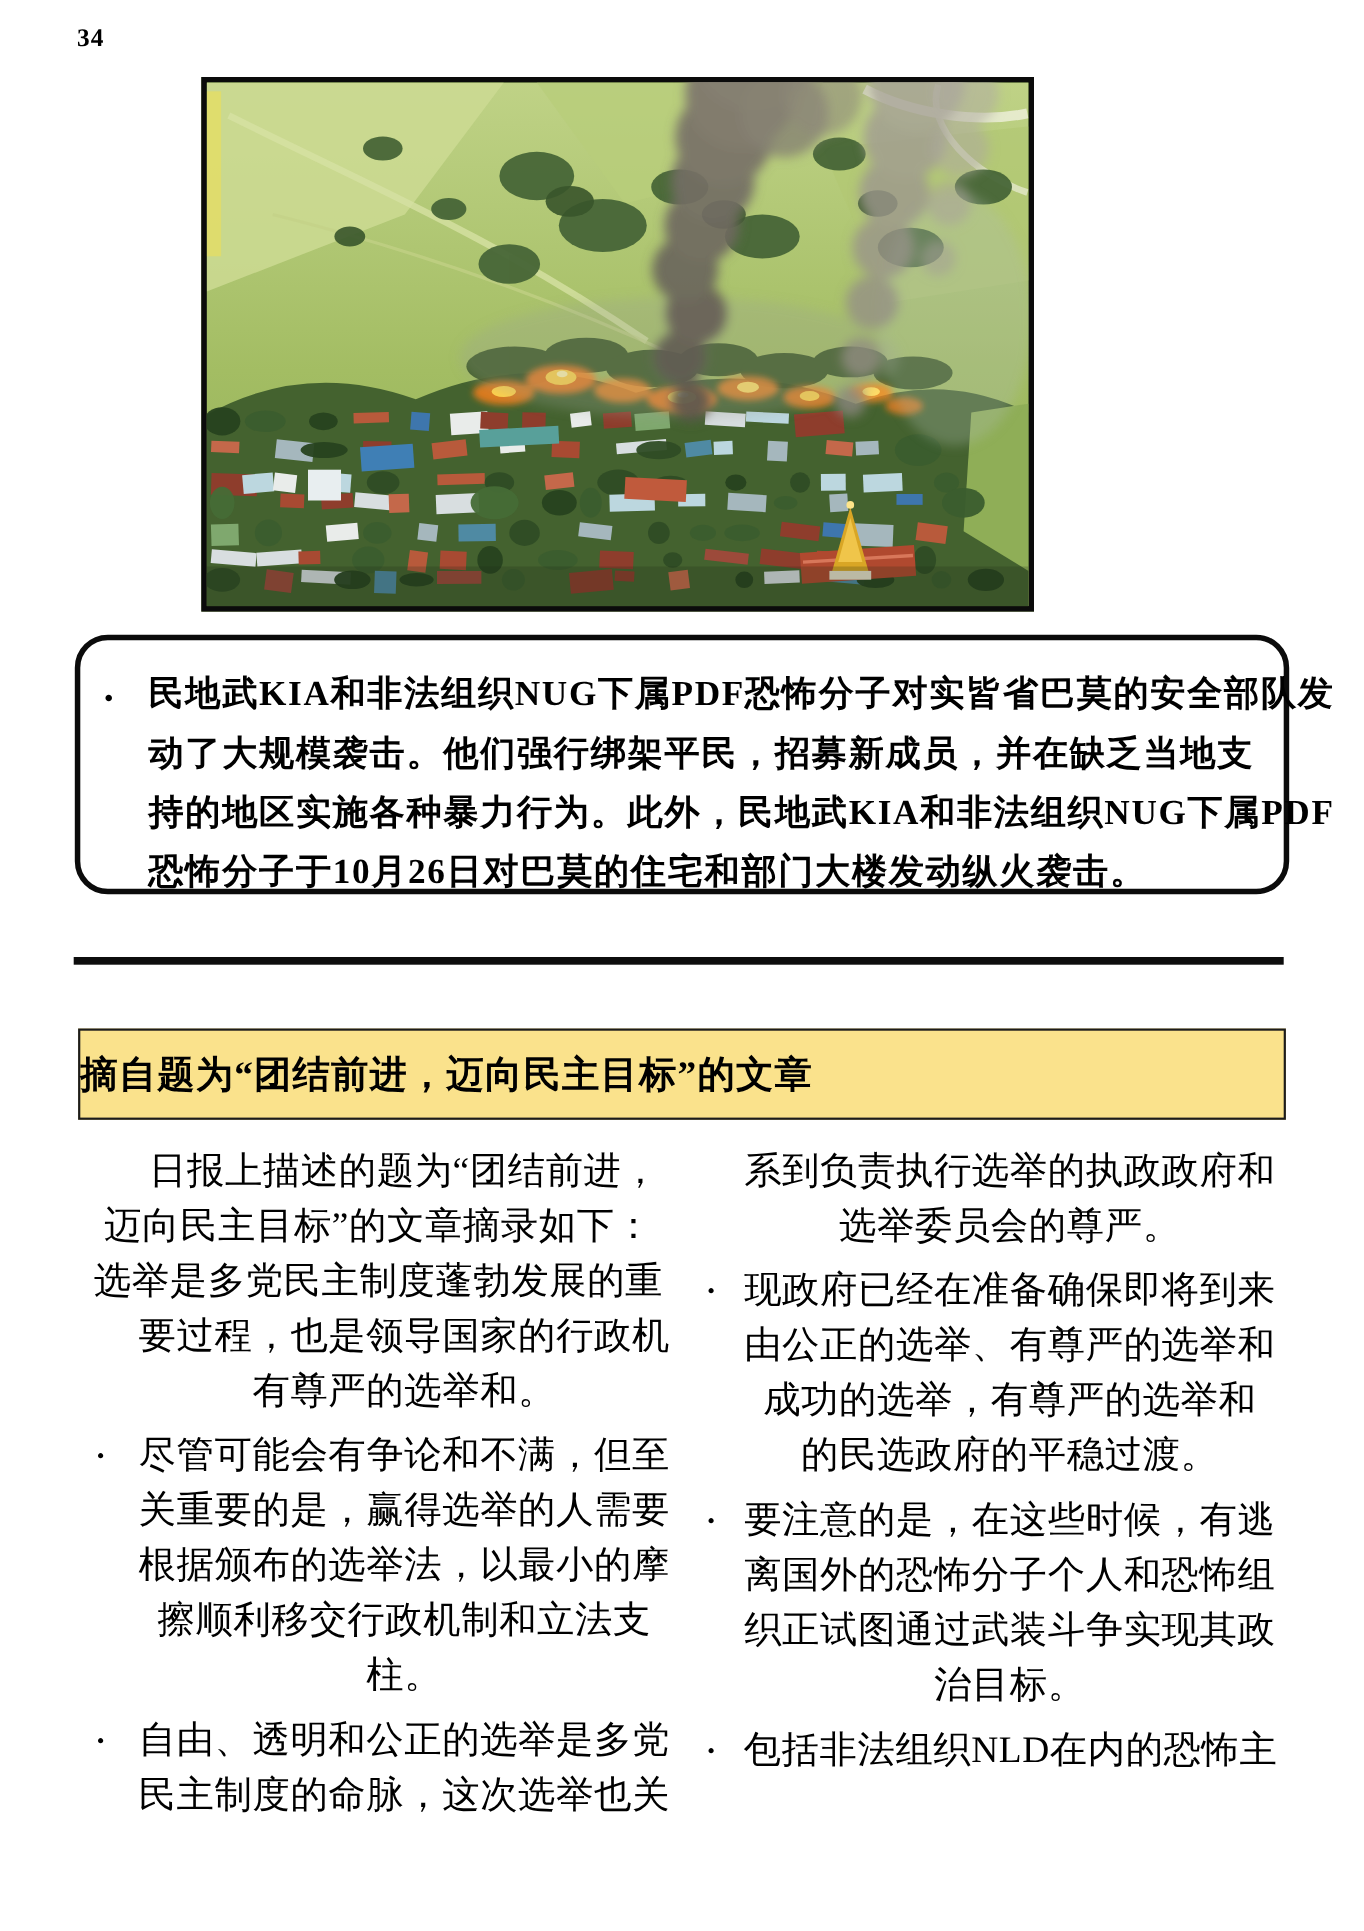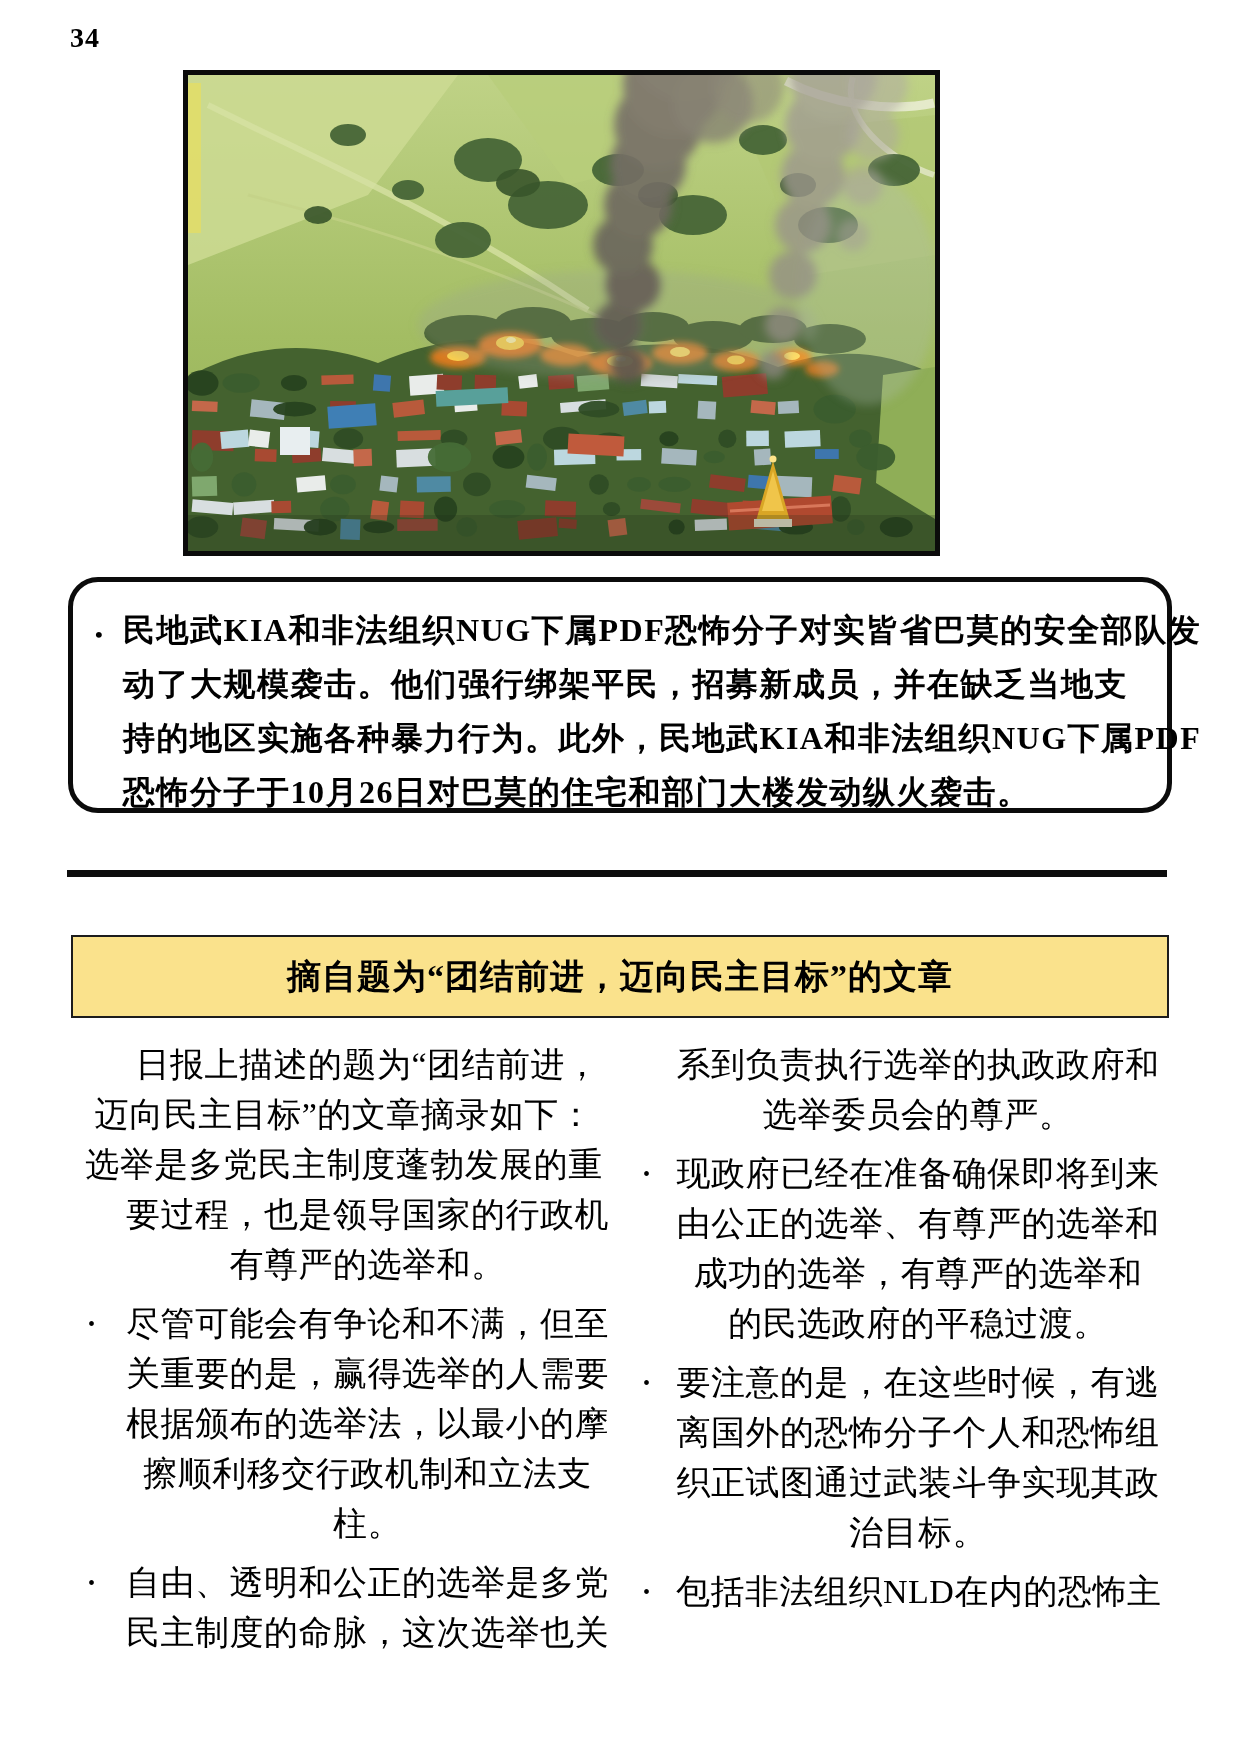--- a/index.html
+++ b/index.html
@@ -4,49 +4,49 @@
 <style>
   html,body{margin:0;padding:0;}
   body{
     width:1240px;height:1755px;background:#ffffff;
     font-family:"Liberation Serif","DejaVu Serif",serif;color:#000;
   }
   .page{position:relative;width:1240px;height:1755px;background:#fff;overflow:hidden;}
 
   .page-number{
     position:absolute;left:70px;top:22px;
-    font-size:28px;font-weight:bold;letter-spacing:1px;
+    font-size:23px;font-weight:bold;letter-spacing:1px;
   }
 
   .photo-frame{
     position:absolute;left:183px;top:70px;width:747px;height:476px;
     border:5px solid #0b0b0b;background:#7fa04e;
   }
   .photo-frame svg{display:block;width:100%;height:100%;}
 
   .alert-box{
     position:absolute;left:68px;top:577px;width:1104px;height:236px;
     box-sizing:border-box;border:5px solid #0b0b0b;border-radius:30px;
     padding:21px 16px 0 50px;background:#fff;
   }
   .alert-line{
     font-size:32px;font-weight:bold;line-height:54px;
-    letter-spacing:1.5px;white-space:nowrap;
+    letter-spacing:1.5px;white-space:nowrap;margin-left:12px;
   }
   .alert-bullet{
     position:absolute;left:22px;top:26px;
     font-size:22px;font-weight:bold;line-height:54px;
   }
 
   .divider{position:absolute;left:67px;top:870px;width:1100px;height:7px;background:#0d0d0d;}
 
   .section-header{
     position:absolute;left:71px;top:935px;width:1098px;height:83px;
     box-sizing:border-box;border:2px solid #1c1c1c;
-    display:flex;align-items:center;justify-content:center;
+    display:flex;align-items:center;justify-content:flex-start;
   }
   .section-title{font-size:34px;font-weight:bold;letter-spacing:1px;white-space:nowrap;}
 
   .col{position:absolute;top:1040px;font-size:34px;line-height:50px;text-align:center;}
   .col-left{left:79px;width:530px;}
   .col-right{left:640px;width:520px;}
   .line{position:relative;white-space:nowrap;letter-spacing:0.5px;}
   .col-left .line.ind{padding-left:47px;}
   .col-right .line.ind{padding-left:36px;}
   .line.bullet-item{margin-top:9px;}

